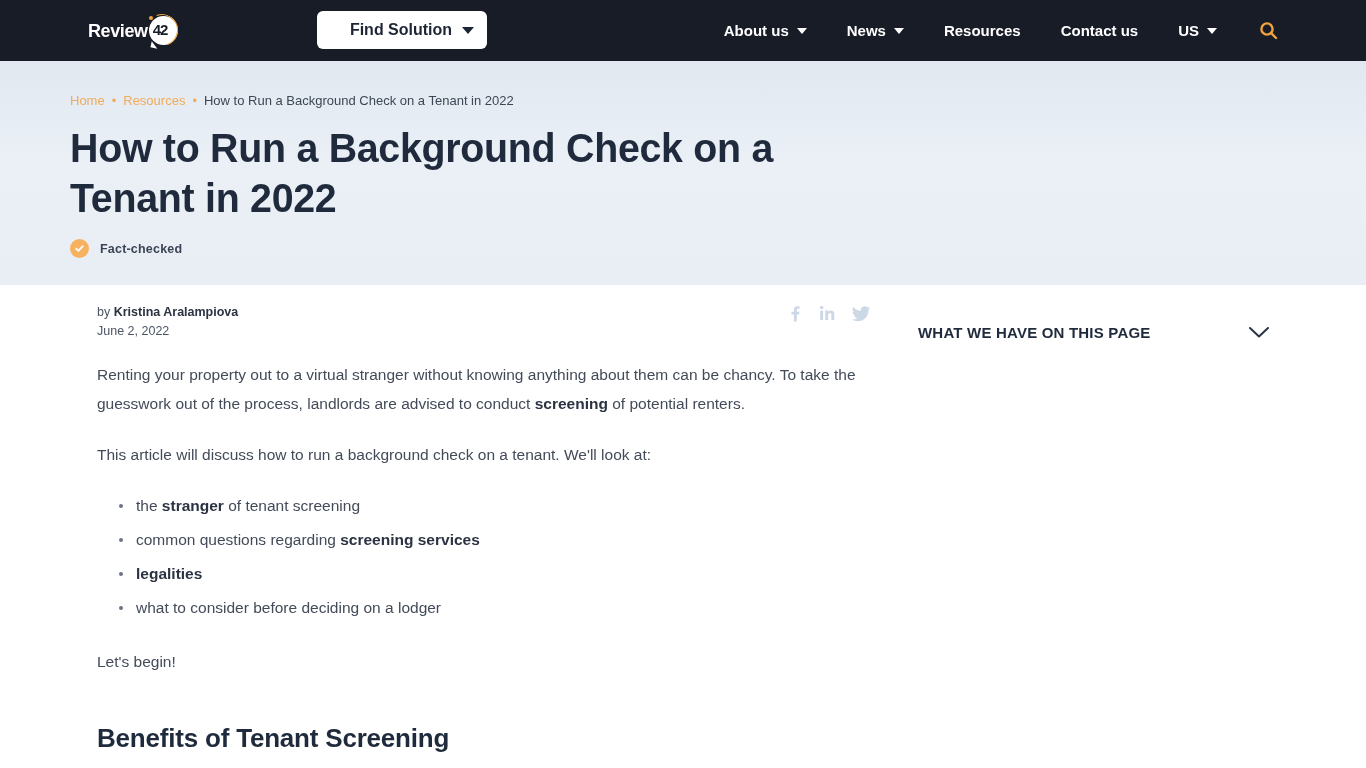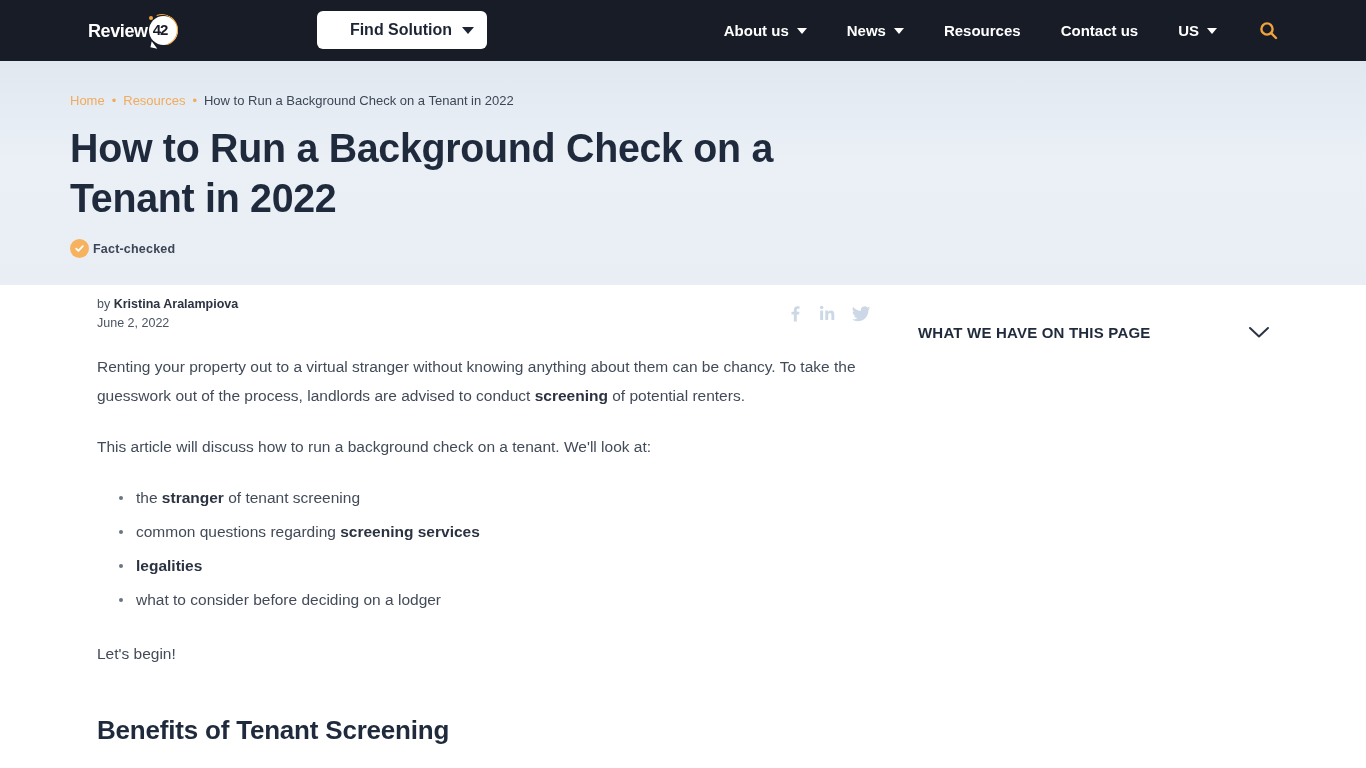--- a/index.html
+++ b/index.html
@@ -176,21 +176,21 @@
     color: #1f2a3c;
     letter-spacing: -0.3px;
     max-width: 790px;
     transform: scaleX(0.96);
     transform-origin: left center;
   }
   .fact-row {
     margin-top: 16px;
     display: flex;
     align-items: center;
-    gap: 4px;
+    gap: 11px;
   }
   .fact-badge {
     width: 19px; height: 19px;
     border-radius: 50%;
     background: #f7b260;
     display: flex;
     align-items: center;
     justify-content: center;
   }
   .fact-badge svg { display:block; }
@@ -212,21 +212,21 @@
   .article {
     width: 775px;
     position: relative;
   }
   .meta-row {
     display: flex;
     align-items: flex-start;
     justify-content: space-between;
     width: 760px;
   }
-  .byline { font-size: 12.5px; color: #4b5463; line-height: 20px; }
+  .byline { font-size: 12.5px; color: #4b5463; line-height: 20px; margin-top: 8px; }
   .byline .by { color: #4b5463; }
   .byline .author { font-weight: bold; color: #2c3442; cursor: pointer; }
   .pubdate { font-size: 12.5px; color: #4b5463; margin-top: 2px; }
 
   .socials {
     display: flex;
     align-items: center;
     gap: 17px;
     margin-top: 11px;
     margin-right: -14px;

